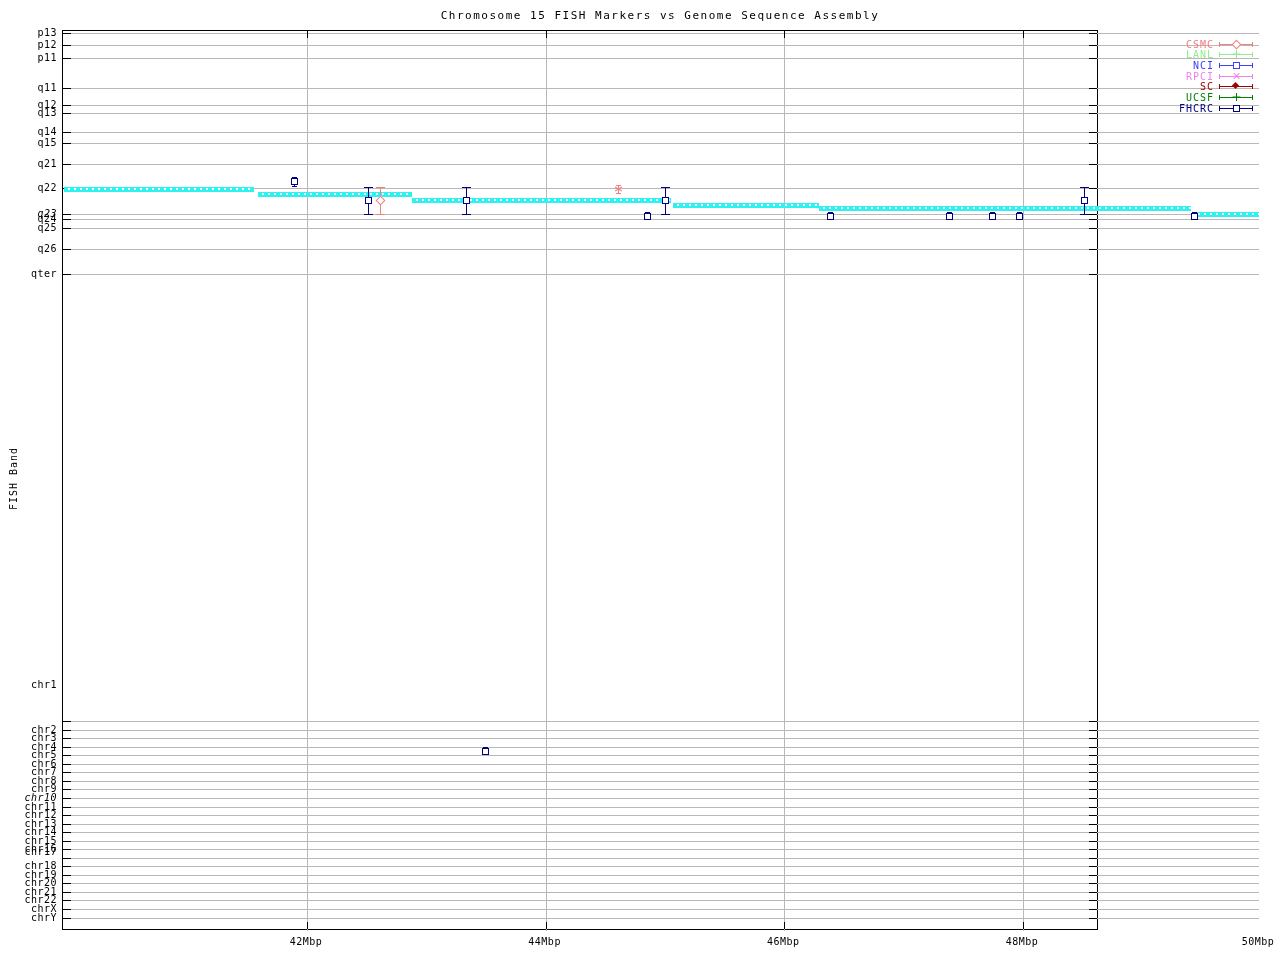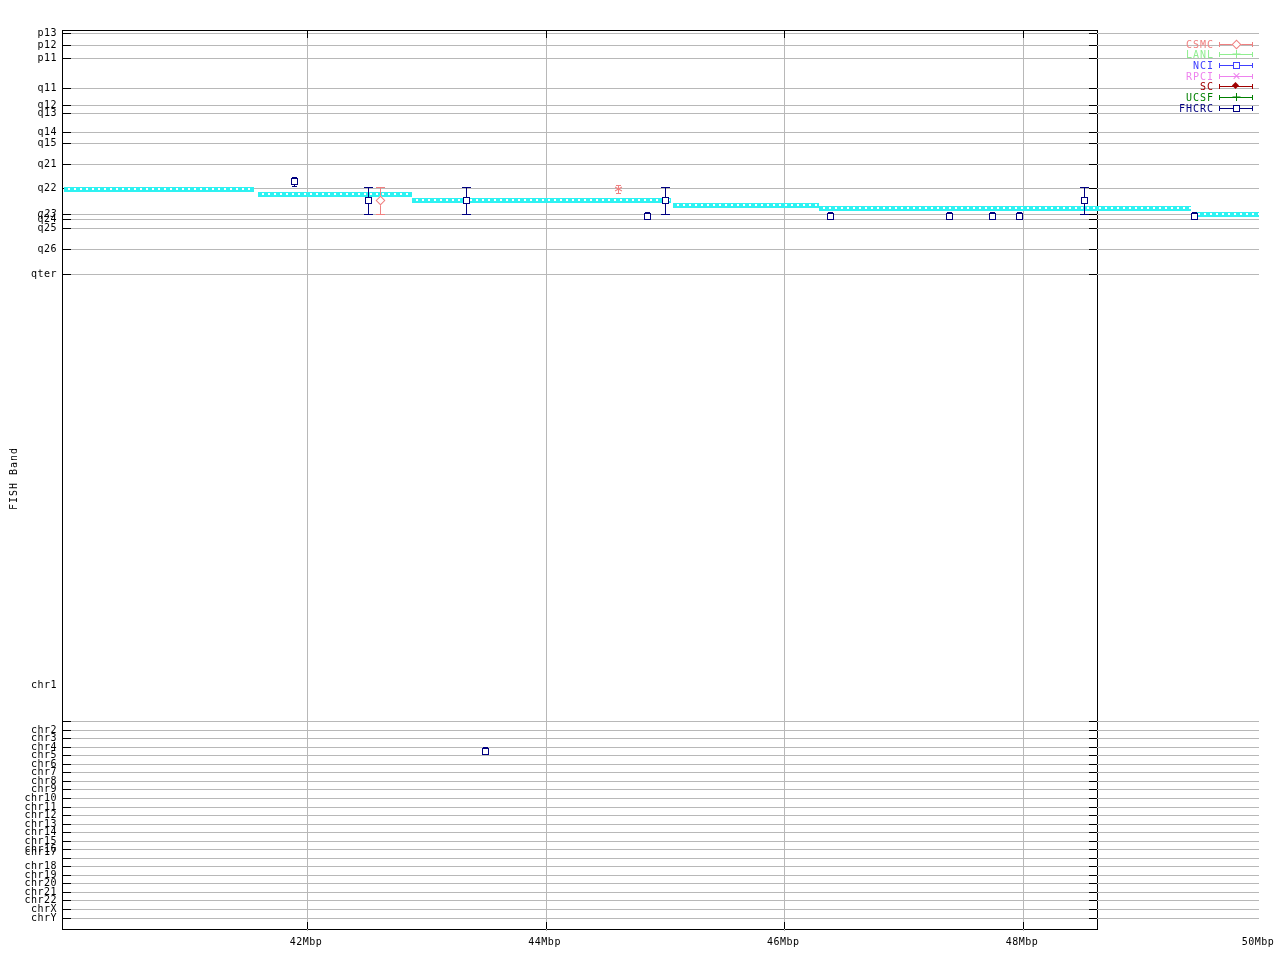--- a/index.html
+++ b/index.html
@@ -31,20 +31,21 @@
   .m-diamond-filled{position:absolute;width:5px;height:5px;transform:rotate(45deg);}
   .bar{position:absolute;}
   .legend-label{position:absolute;text-align:right;font-size:10px;letter-spacing:1px;
         transform:translateY(-50%);white-space:pre;}
   .legend-line{position:absolute;height:1px;}
 </style>
 </head>
 <body>
 
 <div class="screen">
+  <div class="chart-title">Chromosome 15 FISH Markers vs Genome Sequence Assembly</div>
   <div class="yaxis-title">FISH Band</div>
   <div class="plot">
       <div class="gridh" style="top: 2px; width: 1196px;"></div>
       <div class="tick" style="left: 0px; top: 2px; width: 8px; height: 1px;"></div>
       <div class="tick" style="right: 0px; top: 2px; width: 8px; height: 1px;"></div>
       <div class="gridh" style="top: 14px; width: 1196px;"></div>
       <div class="tick" style="left: 0px; top: 14px; width: 8px; height: 1px;"></div>
       <div class="tick" style="right: 0px; top: 14px; width: 8px; height: 1px;"></div>
       <div class="gridh" style="top: 27px; width: 1196px;"></div>
       <div class="tick" style="left: 0px; top: 27px; width: 8px; height: 1px;"></div>
@@ -301,21 +302,21 @@
     <div class="ytick-label" style="top: 273px;">qter</div>
     <div class="ytick-label" style="top: 684px;">chr1</div>
     <div class="ytick-label" style="top: 728.6px;">chr2</div>
     <div class="ytick-label" style="top: 737.1px;">chr3</div>
     <div class="ytick-label" style="top: 745.7px;">chr4</div>
     <div class="ytick-label" style="top: 754.2px;">chr5</div>
     <div class="ytick-label" style="top: 762.7px;">chr6</div>
     <div class="ytick-label" style="top: 771.3px;">chr7</div>
     <div class="ytick-label" style="top: 779.8px;">chr8</div>
     <div class="ytick-label" style="top: 788.4px;">chr9</div>
-    <div class="ytick-label" style="top: 796.9px;">chr10</div>
+    <div class="ytick-label" style="top: 796.9px; font-style: italic;">chr10</div>
     <div class="ytick-label" style="top: 805.5px;">chr11</div>
     <div class="ytick-label" style="top: 814px;">chr12</div>
     <div class="ytick-label" style="top: 822.5px;">chr13</div>
     <div class="ytick-label" style="top: 831.1px;">chr14</div>
     <div class="ytick-label" style="top: 839.6px;">chr15</div>
     <div class="ytick-label" style="top: 848.2px;">chr16</div>
     <div class="ytick-label" style="top: 851px;">chr17</div>
     <div class="ytick-label" style="top: 865.3px;">chr18</div>
     <div class="ytick-label" style="top: 873.8px;">chr19</div>
     <div class="ytick-label" style="top: 882.3px;">chr20</div>

